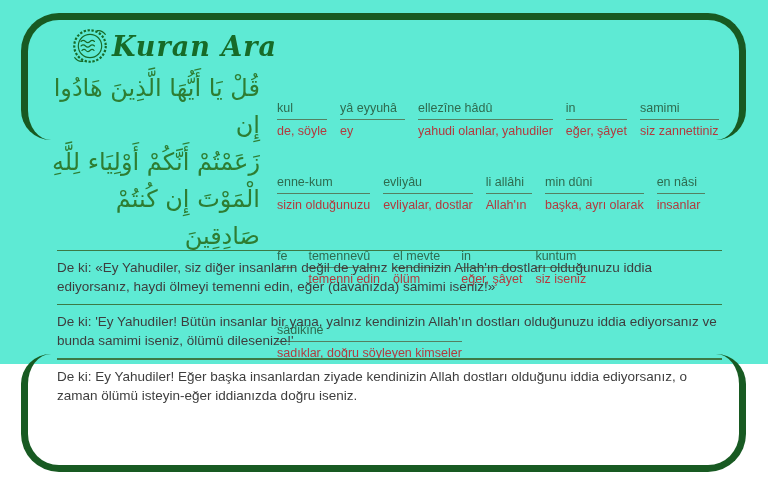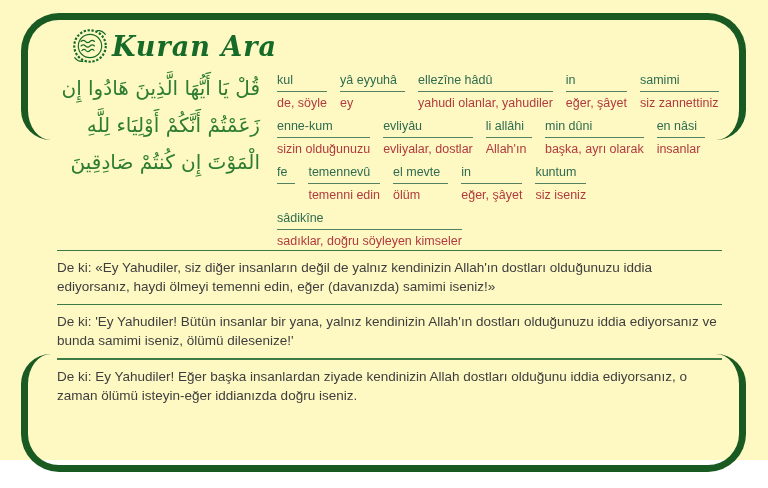--- a/index.html
+++ b/index.html
@@ -1,42 +1,42 @@
 <!DOCTYPE html>
 <html lang="tr"><head>
 <meta charset="utf-8">
 <style>
   * { margin:0; padding:0; box-sizing:border-box; }
   html,body { background:#ffffff; }
   body { width:768px; height:488px; font-family:"Liberation Sans", sans-serif; overflow:hidden; }
-  .page { position:relative; width:768px; height:460px; background:#fef9c3; }
+  .page { position:relative; width:768px; height:364px; background:#5eead4; }
 
   
   .frame { position:absolute; border:7px solid #185a22; background:transparent; }
   .frame-top    { left:21px; top:13px;  width:725px; height:127px; border-bottom:none; border-radius:38px 38px 30px 30px; }
   .frame-bottom { left:21px; top:354px; width:725px; height:118px; border-top:none;    border-radius:30px 30px 38px 38px; }
 
   
   .logo-row { position:absolute; left:72px; top:28px; display:flex; align-items:center; gap:4px; cursor:pointer; }
   .logo-icon { width:36px; height:36px; display:block; }
   .logo-text { font-family:"DejaVu Serif", serif; font-style:italic; font-weight:700;
                font-size:27px; color:#176b28; letter-spacing:1px; white-space:nowrap; }
 
   
   .title { position:absolute; left:277px; top:34px; font-size:26px; font-weight:400;
            color:#3e3e3e; letter-spacing:2.5px; white-space:nowrap; }
 
   
   .arabic { position:absolute; left:34px; top:70px; width:226px; direction:rtl; text-align:right;
-            color:#2e7d32; font-size:20px; line-height:37px; font-family:"DejaVu Sans", sans-serif; }
+            color:#2e7d32; font-size:24px; line-height:37px; font-family:"DejaVu Sans", sans-serif; }
 
   
   .word-table { position:absolute; left:277px; top:73px; width:470px; }
   .word-row { display:flex; gap:13px; margin-bottom:9px; align-items:flex-start; }
-  .cell { display:inline-block; }
+  .cell { display:inline-block;margin-top:28px; }
   .tr   { display:block; font-size:12.5px; line-height:14px; color:#2e6b4f; white-space:nowrap;
           padding:0 8px 4px 0; border-bottom:1px solid #548162; }
   .mean { display:block; font-size:12.5px; line-height:14px; color:#b23a3e; white-space:nowrap; padding-top:4px; }
 
   
   .translations { position:absolute; left:57px; top:250px; width:665px; }
   .sep { border:none; border-top:1px solid #3c7a46; height:0; margin:0; }
   .translations p { font-size:13.5px; line-height:18.5px; color:#3e3e3e; margin:8px 0 8px 0; }
 </style>
 </head>

